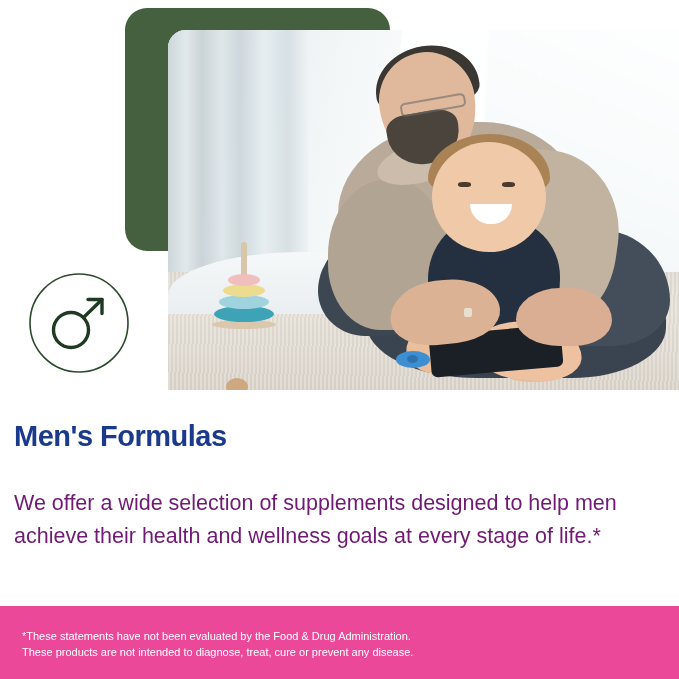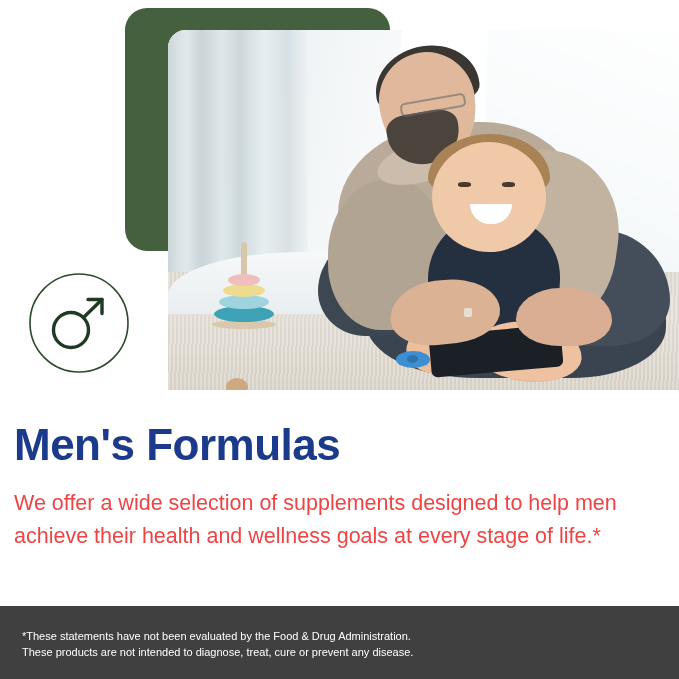--- a/index.html
+++ b/index.html
@@ -209,36 +209,36 @@
 
   
   .male-icon {
     position:absolute; left:28px; top:272px;
     width:102px; height:102px;
   }
 
   
   .title {
     position:absolute; left:14px; top:420px;
-    font-size:44px; font-weight:bold; letter-spacing:-0.5px;
+    font-size:29px; font-weight:bold; letter-spacing:-0.5px;
     color:#1b3a8c;
     font-family:"Liberation Sans", sans-serif;
   }
   .subtitle {
     position:absolute; left:14px; top:487px;
     width:630px;
     font-size:21.5px; line-height:33px;
-    color:#ef4444; font-weight:300;
+    color:#701a75; font-weight:300;
     font-family:"Liberation Sans", sans-serif;
   }
 
   
   .footer {
     position:absolute; left:0; top:606px; width:679px; height:73px;
-    background:#404040;
+    background:#ec4899;
   }
   .disclaimer {
     position:absolute; left:22px; top:22px;
     color:#ffffff; font-size:11px; line-height:16px;
     font-family:"Liberation Sans", sans-serif;
     white-space:pre-line;
   }
   .logo {
     position:absolute; right:32px; top:17px;
     text-align:center; color:#ffffff;

